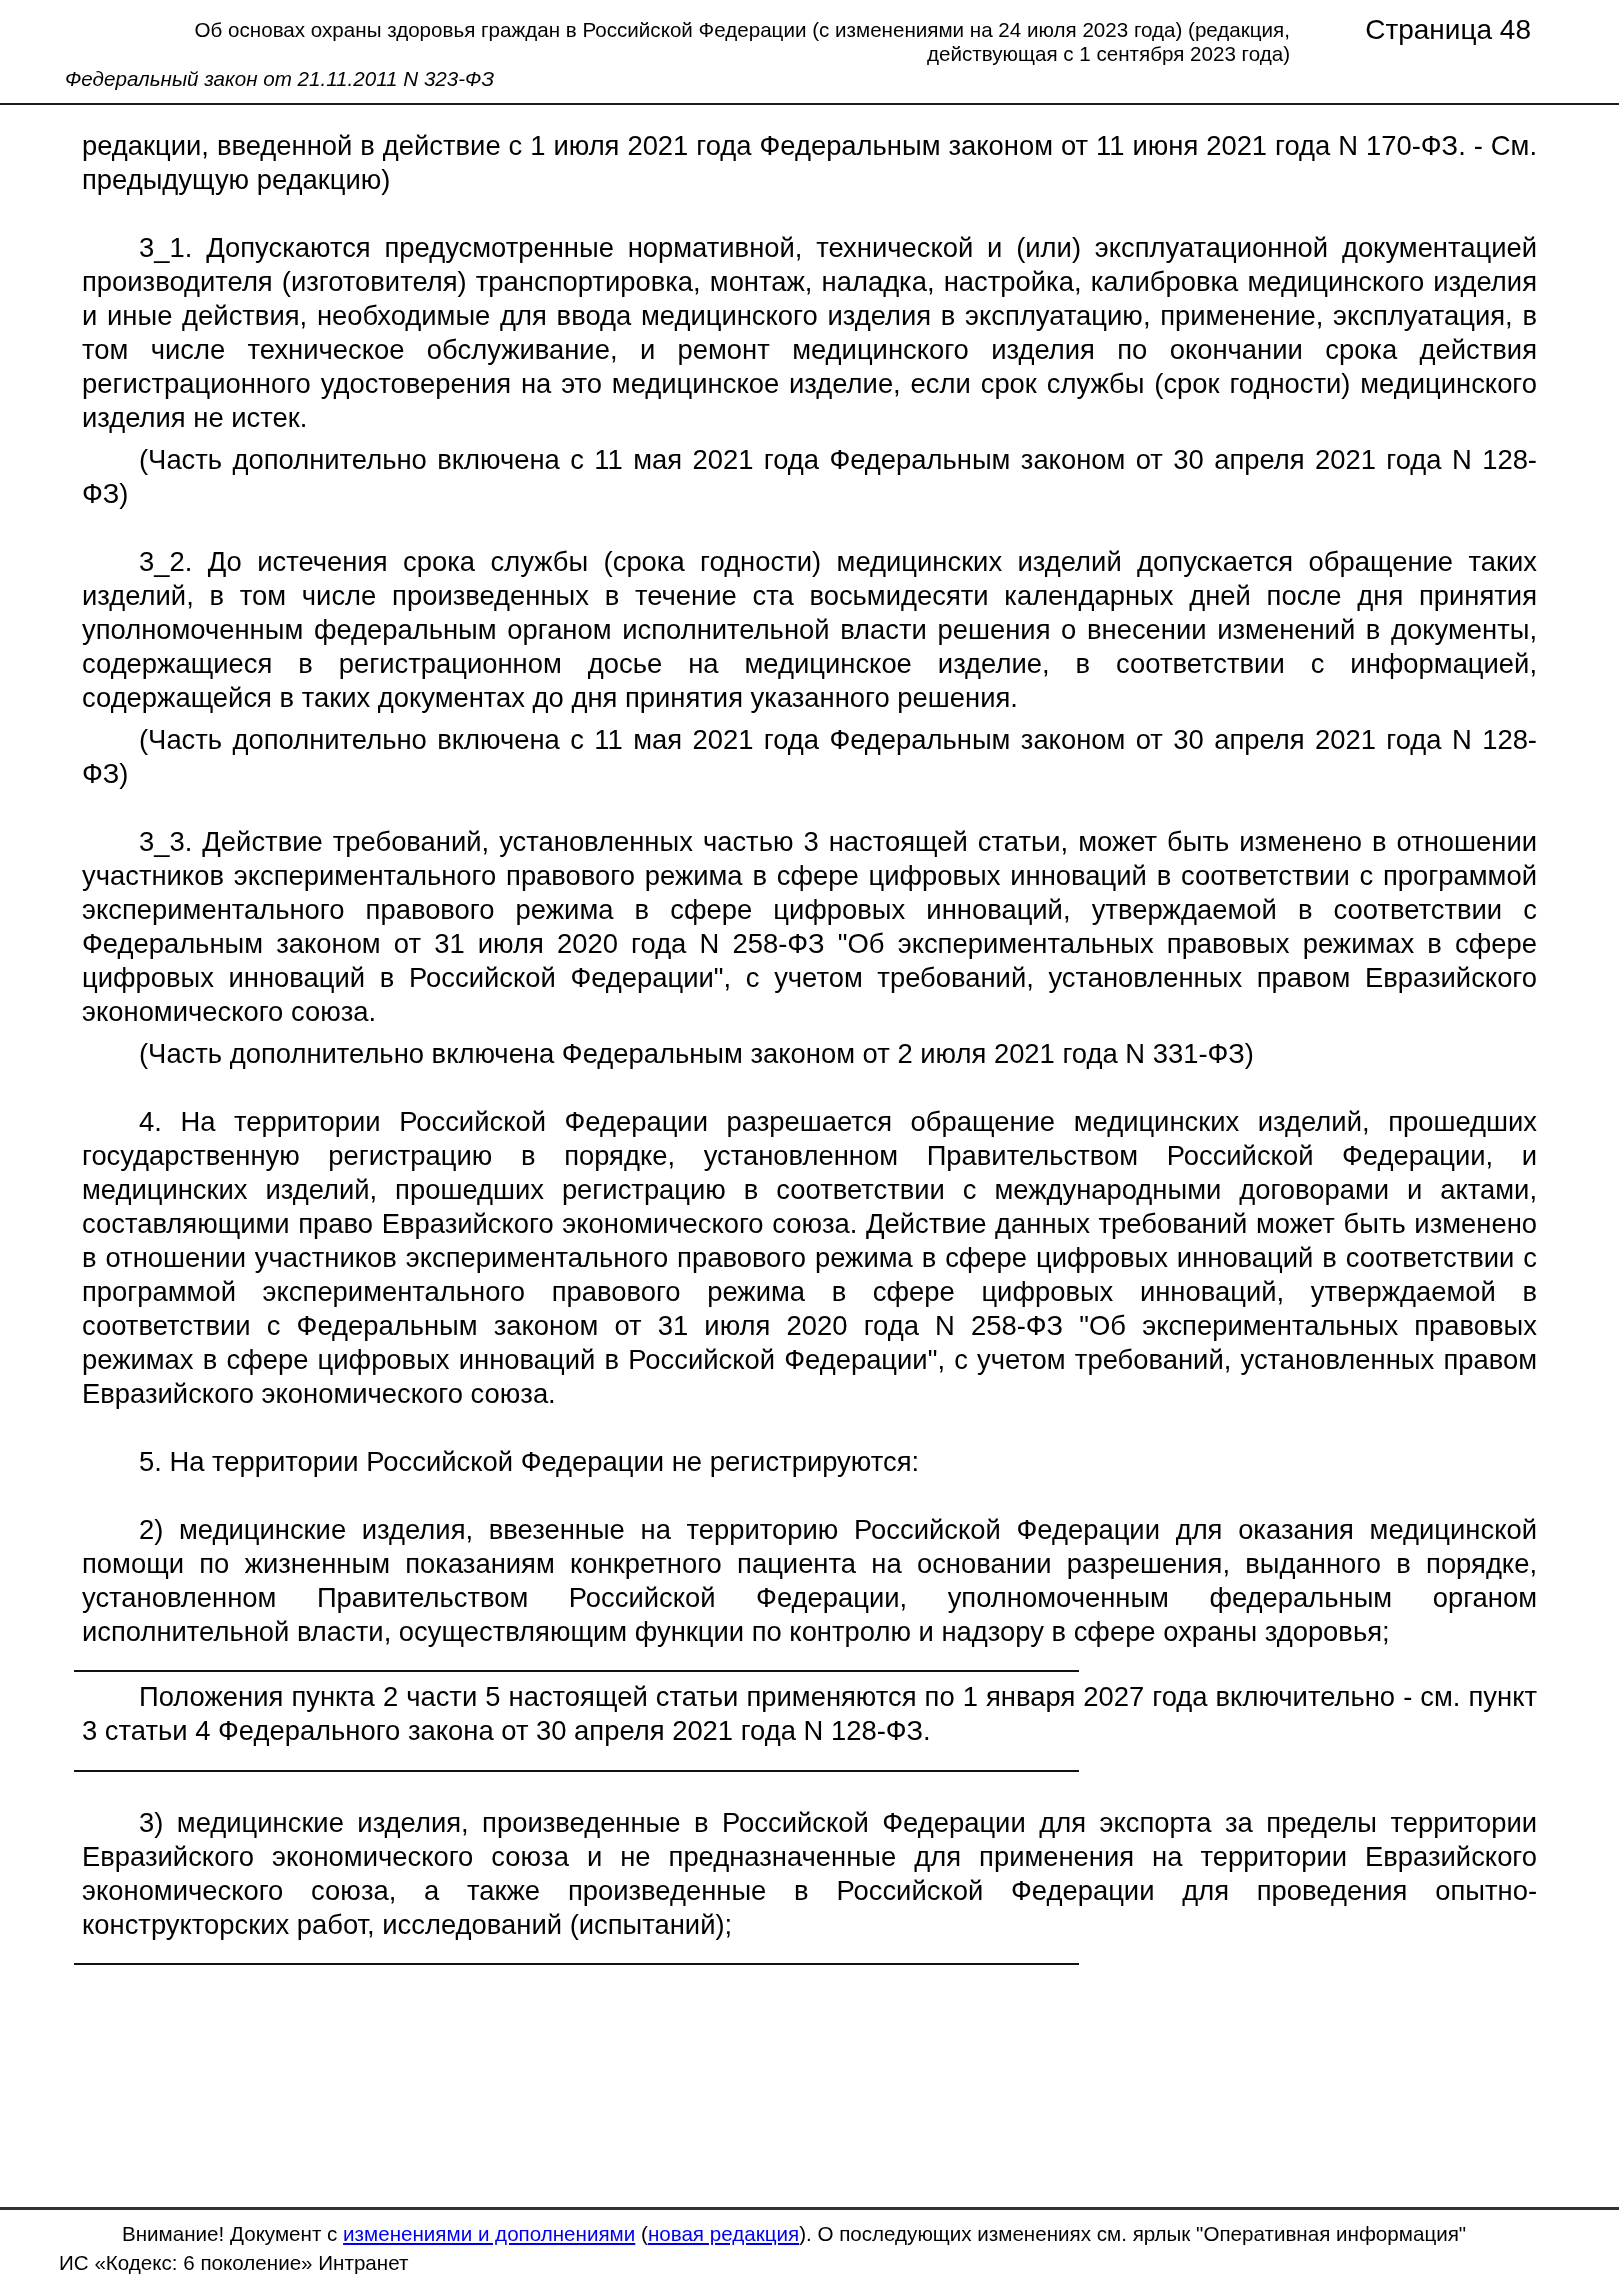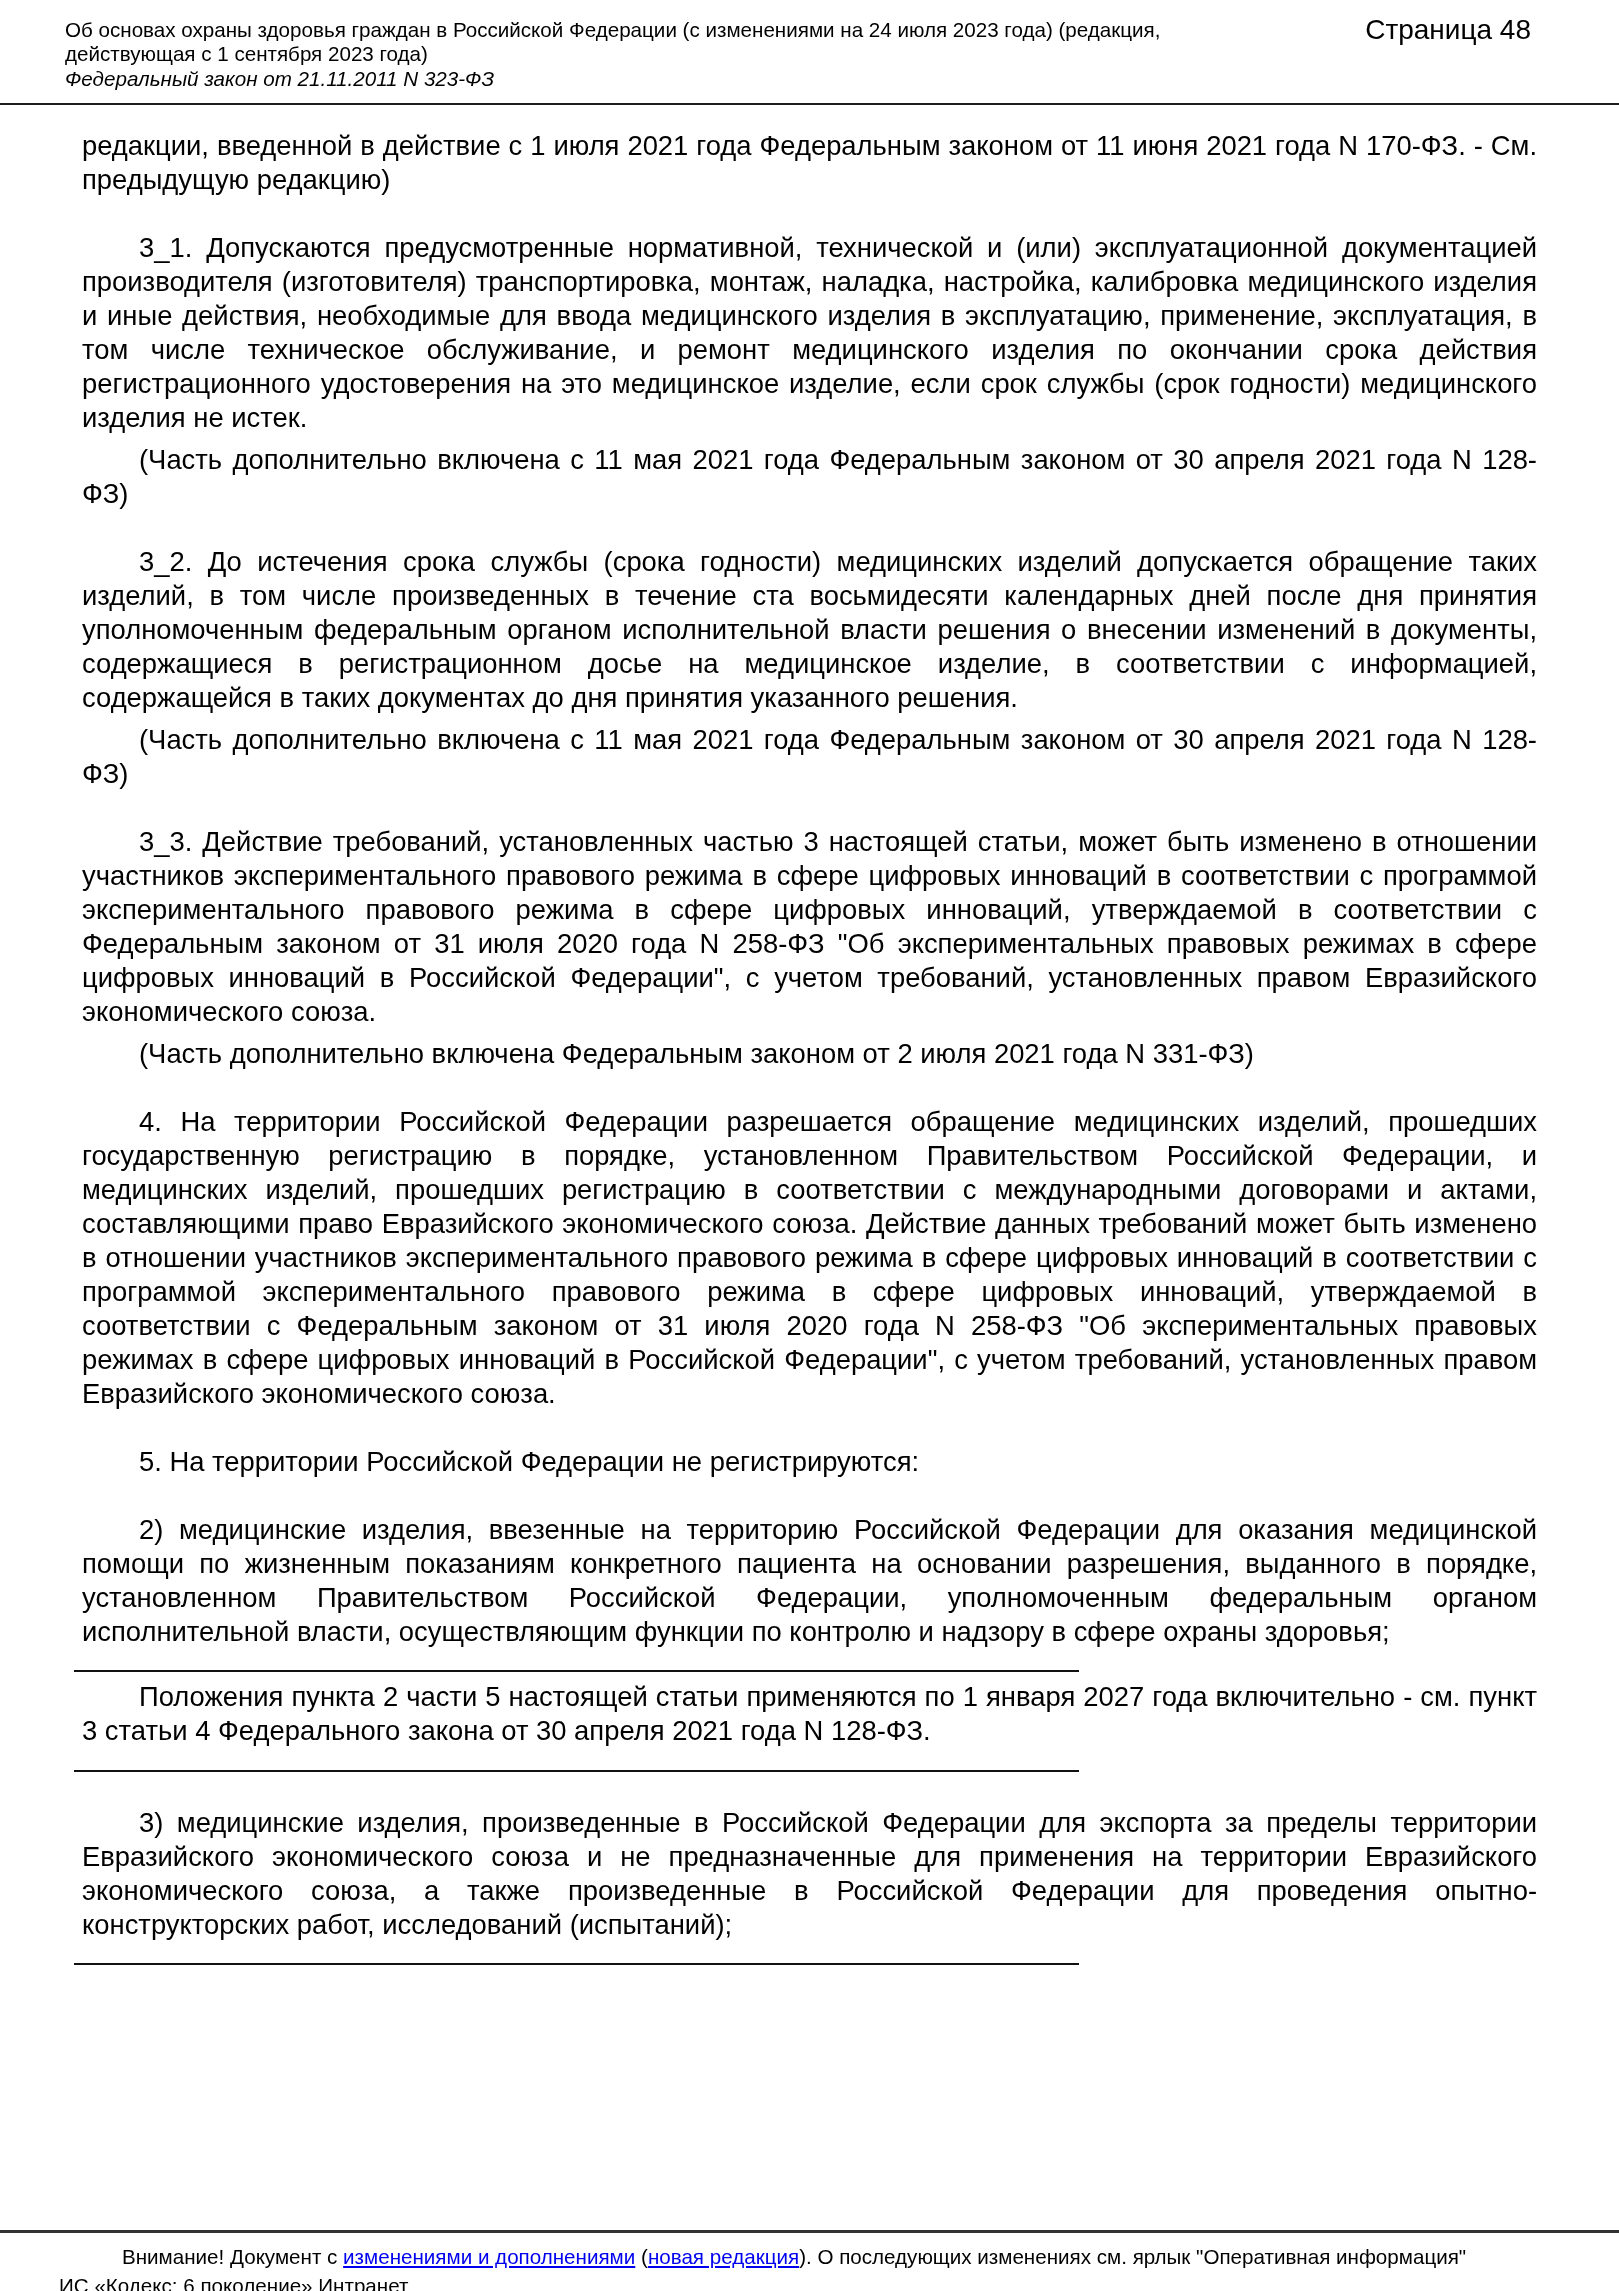--- a/index.html
+++ b/index.html
@@ -23,20 +23,21 @@
     border-bottom: 2.9px solid #1c1c1c;
     display: flex;
     align-items: flex-start;
   }
   .header-text {
     font-size: 20.6px;
     line-height: 24.5px;
   }
   .header-title {
     max-width: 1225px;
+    text-align: right;
   }
   .header-subtitle {
     font-style: italic;
   }
   .page-label {
     margin-left: auto;
     font-size: 28px;
     line-height: 24.5px;
     white-space: nowrap;
   }
@@ -61,21 +62,21 @@
     border-top: 2.9px solid #111111;
     margin: 21.6px 0 5.9px 0;
   }
 
   
   .page-footer {
     position: absolute;
     left: 0;
     right: 0;
     bottom: 0;
-    height: 62px;
+    height: 85px;
     box-sizing: border-box;
     border-top: 3.9px solid #333333;
     padding: 8.8px 39px 0 59px;
     font-size: 20.6px;
     line-height: 29px;
   }
   .footer-line1 { padding-left: 63px; }
   .footer-line2 { padding-left: 0; }
   .doc-link {
     color: #0000ee;

